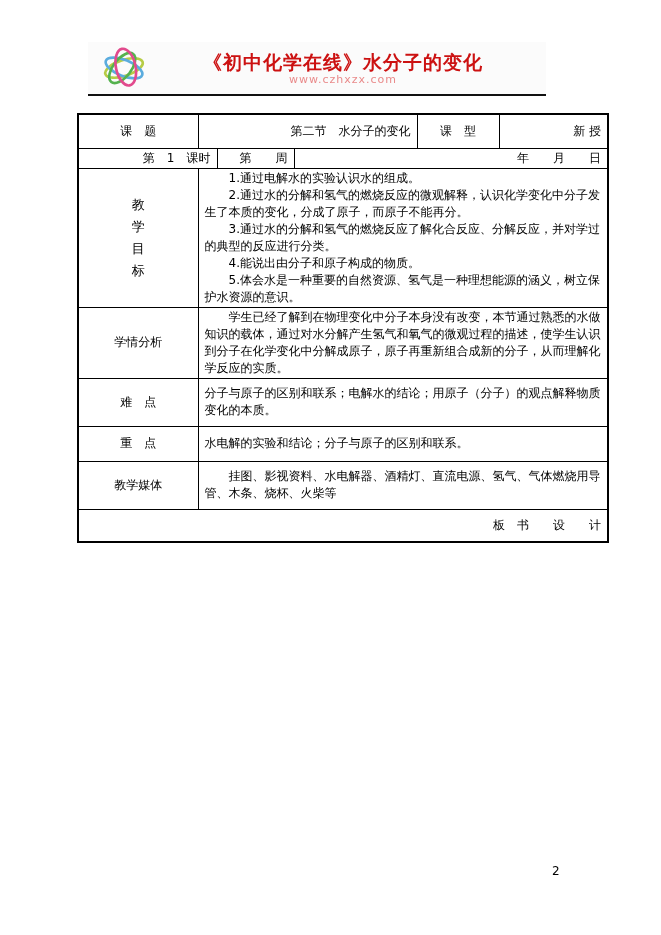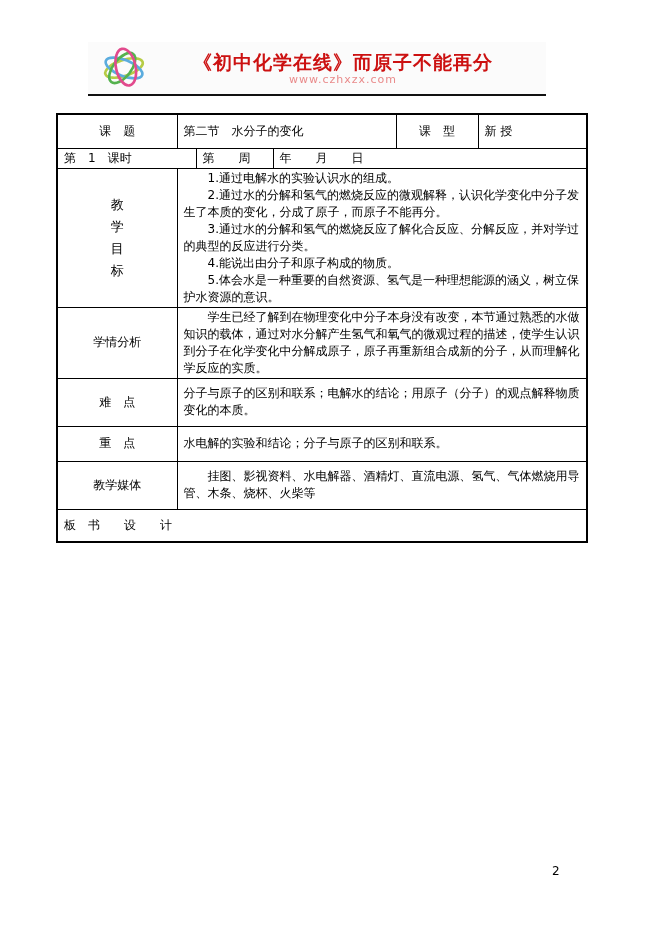--- a/index.html
+++ b/index.html
@@ -37,21 +37,21 @@
   .site-url {
     font-size: 11px;
     color: #e98a8a;
     letter-spacing: 1px;
     line-height: 13px;
   }
 
   
   table.lesson {
     position: absolute;
-    left: 56px; top: 113px;
+    left: 77px; top: 113px;
     width: 530px;
     border-collapse: collapse;
     table-layout: fixed;
     border: 2px solid #000;
   }
   table.lesson td {
     border: 1px solid #000;
     font-size: 12px;
     line-height: 17px;
     vertical-align: middle;
@@ -64,21 +64,21 @@
     padding: 0 2px;
   }
   .v-label {
     width: 1.15em;
     margin: 8px auto;
     word-break: break-all;
     line-height: 22px;
     text-align: center;
     font-size: 13px;
   }
-  td.center-cell { text-align: left; font-size: 13px; margin-left: 45px; }
+  td.center-cell { text-align: right; font-size: 13px; margin-left: 45px; }
   p.indent { text-indent: 2em; }
   p.body-p { margin: 0; }
 
   
   .page-number {
     position: absolute;
     left: 552px; top: 864px;
     font-size: 12px;
   }
 </style>
@@ -92,21 +92,21 @@
       <svg width="54" height="48" viewBox="0 0 60 54">
         <g fill="none" stroke-width="3" stroke-linecap="round">
           <ellipse cx="30" cy="27" rx="22" ry="9" stroke="#b6cc46" transform="rotate(-18 30 27)"></ellipse>
           <ellipse cx="30" cy="27" rx="22" ry="9" stroke="#5bacde" transform="rotate(22 30 27)"></ellipse>
           <ellipse cx="28" cy="27" rx="20" ry="10" stroke="#55b24e" transform="rotate(-52 28 27)"></ellipse>
           <ellipse cx="32" cy="26" rx="21" ry="11" stroke="#e24a8d" transform="rotate(78 32 26)"></ellipse>
         </g>
       </svg>
     </div>
     <div class="header-text">
-      <div class="site-title">《初中化学在线》而原子不能再分</div>
+      <div class="site-title">《初中化学在线》水分子的变化</div>
       <div class="site-url">www.czhxzx.com</div>
     </div>
   </div>
 
   <table class="lesson">
     <colgroup>
       <col style="width:120px">
         <col style="width:19px">
         <col style="width:77px">
       <col style="width:123px">

